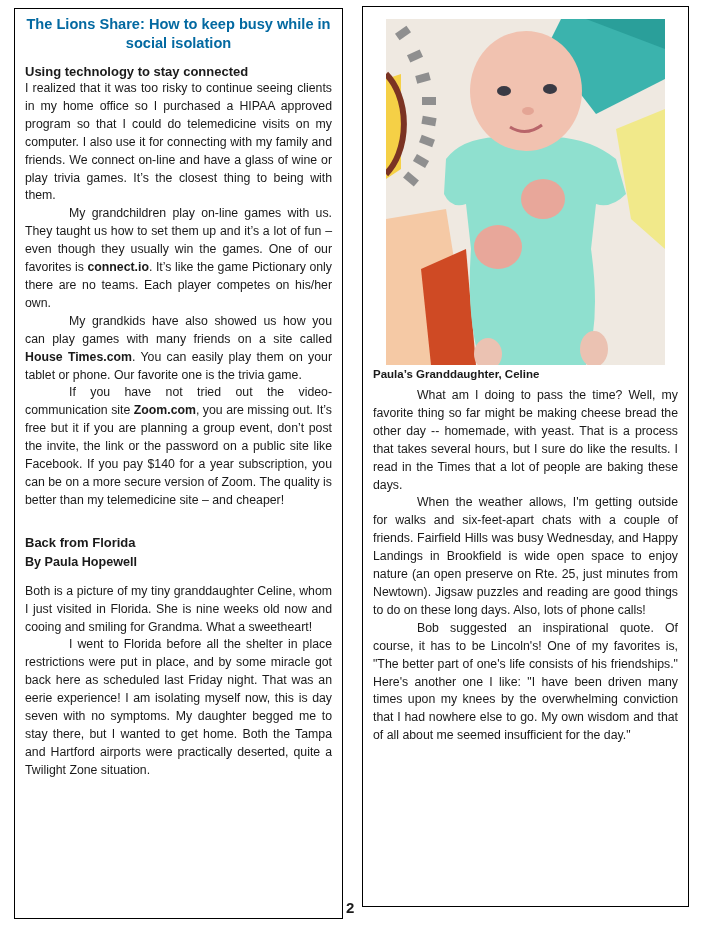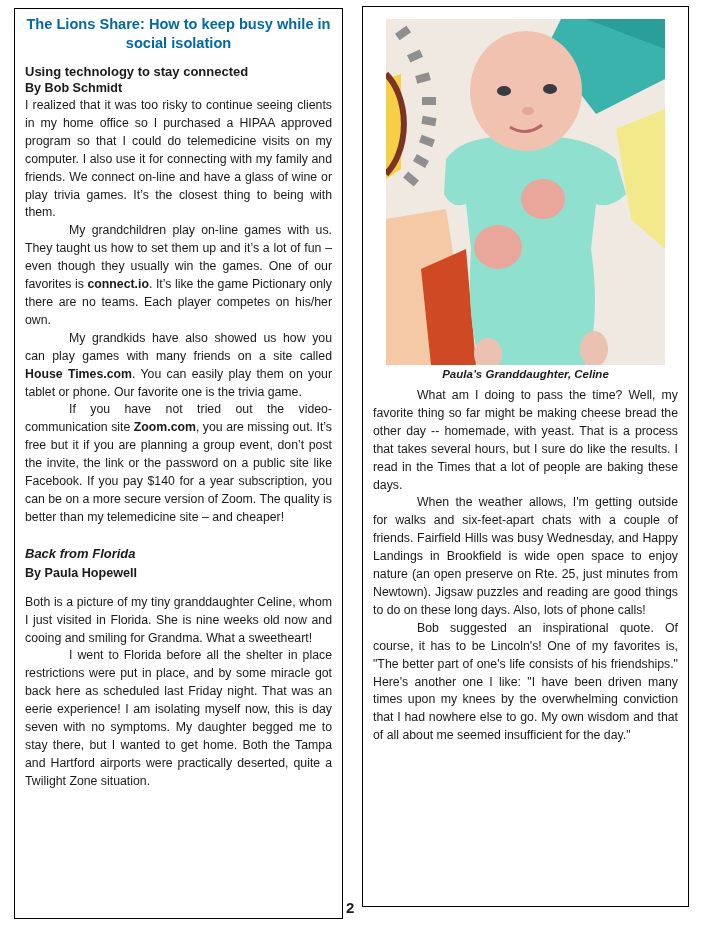--- a/index.html
+++ b/index.html
@@ -4,41 +4,40 @@
 <style>
   html, body { margin: 0; padding: 0; background: #ffffff; }
   body { width: 701px; height: 926px; position: relative; overflow: hidden;
          font-family: "Liberation Sans", sans-serif; color: #1a1a1a; }
   .col { position: absolute; border: 1.5px solid #000; box-sizing: border-box; background: #fff; }
   #left-col { left: 14px; top: 8px; width: 329px; height: 911px; padding: 6px 10px 0 10px; }
   #right-col { left: 362px; top: 6px; width: 327px; height: 901px; padding: 6px 10px 0 10px; }
   .title { color: #0369a1; font-weight: bold; font-size: 14.6px; line-height: 19px;
            text-align: center; margin: 0 0 10px 0; }
   .subhead { font-weight: bold; font-size: 13px; line-height: 17px; margin: 0; }
-  .subhead.gap { margin-top: 18px; margin-bottom: 3px; font-style: italic; }
+  .subhead.gap { margin-top: 24px; margin-bottom: 3px; }
   .byline { font-weight: bold; font-size: 12.6px; line-height: 17px; margin: 0; }
   .byline.gap { margin-bottom: 12px; }
   p.body { font-size: 12.3px; line-height: 17.9px; margin: 0; text-align: justify; }
   p.body.indent { text-indent: 44px; }
   b { font-weight: bold; }
   .photo { display: block; width: 279px; height: 346px; margin: 6px auto 0 auto; position: relative;
            overflow: hidden; background: #e9e4dc; }
-  .caption { font-style: italic; font-weight: bold; font-size: 11.5px; line-height: 16px;
-             text-align: center; margin: 1px 0 5px 0; }
+  .caption { font-weight: bold; font-size: 11.5px; line-height: 16px;
+             text-align: left; margin: 1px 0 5px 0; }
   #page-number { position: absolute; left: 346px; top: 899px; font-weight: bold; font-size: 15px; }
 </style>
 </head>
 <body>
 
 <div id="left-col" class="col">
   <h1 class="title">The Lions Share:  How to keep busy while in social isolation</h1>
 
   <div>
     <p class="subhead">Using technology to stay connected</p>
-    <p class="byline">By Bob Schmidt</p>
     <p class="body">I realized that it was too risky to continue seeing clients in my home office so I purchased a HIPAA approved program so that I could do telemedicine visits on my computer.  I also use it for connecting with my family and friends.  We connect on-line and have a glass of wine or play trivia games.  It’s the closest thing to being with them.</p>
     <p class="body indent"><span>My grandchildren play on-line games with us.  They taught us how to set them up and it’s a lot of fun – even though they usually win the games.  One of our favorites is </span><b>connect.io</b><span>.  It’s like the game Pictionary only there are no teams.  Each player competes on his/her own.</span></p>
     <p class="body indent"><span>My grandkids have also showed us how you can play games with many friends on a site called </span><b>House Times.com</b><span>.  You can easily play them on your tablet or phone.  Our favorite one is the trivia game.</span></p>
     <p class="body indent"><span>If you have not tried out the video-communication site </span><b>Zoom.com</b><span>, you are missing out.  It’s free but it if you are planning a group event, don’t post the invite, the link or the password on a public site like Facebook.  If you pay $140 for a year subscription, you can be on a more secure version of Zoom.  The quality is better than my telemedicine site – and cheaper!</span></p>
   </div>
 
   <div>
     <p class="subhead gap">Back from Florida</p>
     <p class="byline gap">By Paula Hopewell</p>
     <p class="body">Both is a picture of my tiny granddaughter Celine, whom I just visited in Florida.  She is nine weeks old now and cooing and smiling for Grandma.  What a sweetheart!</p>

